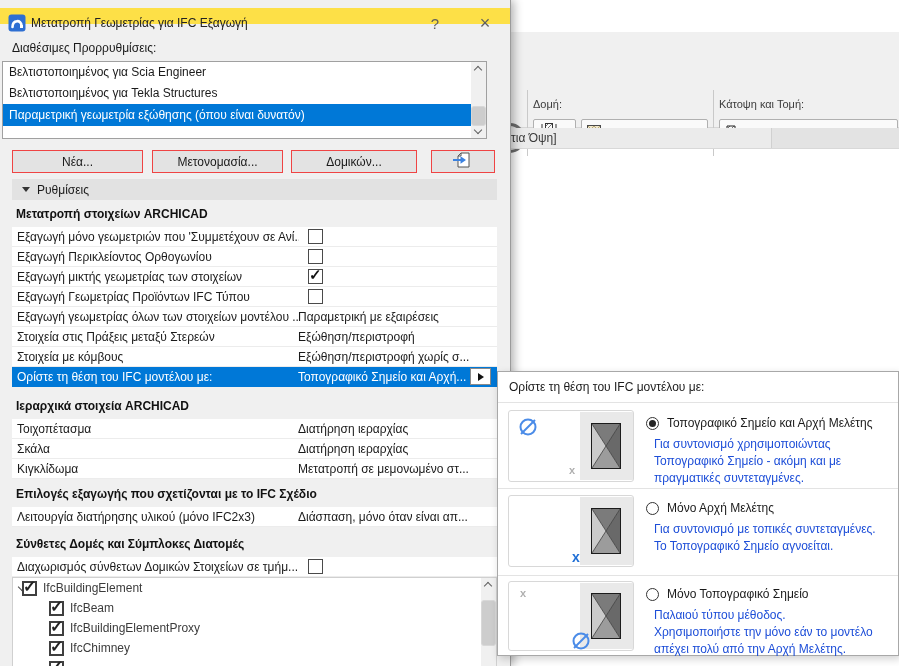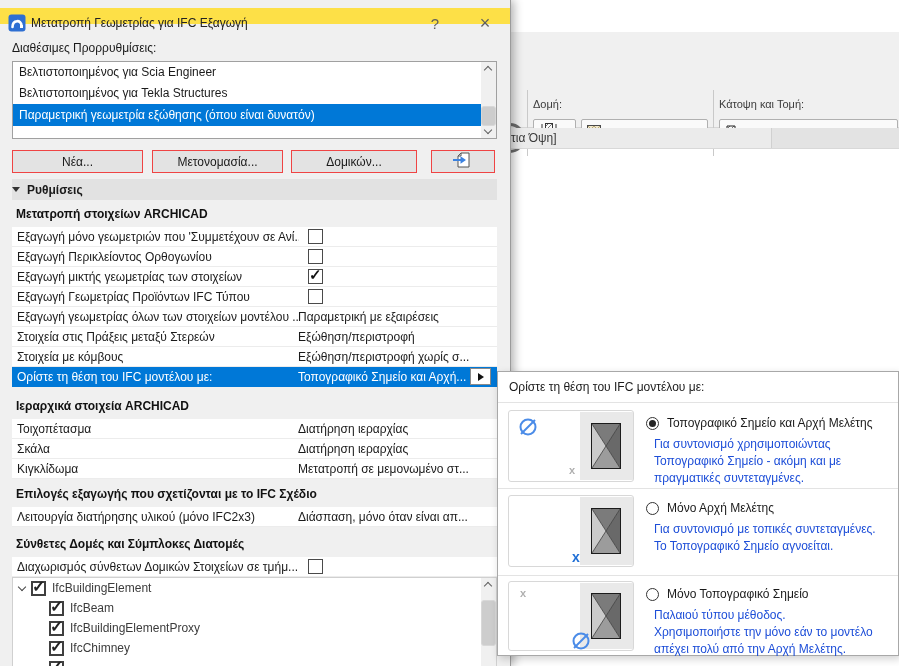--- a/index.html
+++ b/index.html
@@ -24,35 +24,35 @@
   #tab-text{position:absolute;left:511px;top:3px;color:#3a3a3a}
 
   
   #dialog{position:absolute;left:0;top:0;width:510px;height:666px;background:#f0f0f0;z-index:10;
           border-right:1px solid #9b9b9b;box-shadow:3px 0 9px rgba(0,0,0,.30)}
   #titlebar{position:absolute;left:0;top:8px;width:100%;height:16px;background:#fde047}
   #title-text{position:absolute;left:31px;top:8px;color:#222}
   .winbtn{position:absolute;top:4px;width:30px;height:22px;display:flex;align-items:center;justify-content:center;color:#5f5f5f;font-size:15px}
 
   #presets-label{position:absolute;left:12px;top:41px}
-  #preset-list{position:absolute;left:12px;top:61px;width:485px;height:78px;background:#fff;border:1px solid #a0a0a0;box-sizing:border-box}
+  #preset-list{position:absolute;left:2px;top:61px;width:485px;height:78px;background:#fff;border:1px solid #a0a0a0;box-sizing:border-box}
   .prow{height:21px;line-height:21px;padding-left:6px;width:463px;overflow:hidden;white-space:nowrap}
   .prow.selected{background:#0078d7;color:#fff;height:22px;line-height:22px}
 
   .sb{position:absolute;right:0;top:0;bottom:0;width:15px;background:#f0f0f0}
   .sb .chev{position:absolute;left:4px;width:5px;height:5px;border-left:1.6px solid #606060;border-top:1.6px solid #606060}
   .sb .chev.up{top:5px;transform:rotate(45deg)}
   .sb .chev.down{bottom:5px;transform:rotate(225deg)}
   .sb .thumb{position:absolute;left:0;width:15px;background:#cdcdcd}
 
   .btn{position:absolute;top:150px;height:23px;background:#e3e3e3;border:1px solid #ef4444;box-sizing:border-box;
        display:flex;align-items:center;justify-content:center;font-size:12px;color:#1a1a1a}
 
   #settings-toggle{position:absolute;left:12px;top:179px;width:485px;height:21px;background:#e2e2e2;
-       display:flex;align-items:center;gap:7px;padding-left:0;box-sizing:border-box;font-weight:bold}
+       display:flex;align-items:center;gap:7px;padding-left:10px;box-sizing:border-box;font-weight:normal}
   .tri-down{width:0;height:0;border-left:4px solid transparent;border-right:4px solid transparent;border-top:5px solid #333}
 
   .sec-head{position:absolute;left:16px;font-weight:bold;color:#111}
 
   .rows{position:absolute;left:12px;width:485px}
   .srow{position:relative;height:19px;background:#fff;border-bottom:1px solid #ececec;
         display:flex;align-items:center;padding-left:5px;box-sizing:content-box}
   .srow .slabel{white-space:nowrap;overflow:hidden;max-width:282px}
   .srow .svalue{position:absolute;left:286px;white-space:nowrap}
   .srow.selected{background:#0078d7;border-bottom-color:#0078d7;color:#fff}
@@ -62,21 +62,21 @@
         box-sizing:border-box;display:flex;align-items:center;justify-content:center}
   .flybtn .tri{width:0;height:0;border-left:6px solid #111;border-top:4px solid transparent;border-bottom:4px solid transparent}
 
   
   #tree{position:absolute;left:12px;top:577px;width:485px;height:89px;background:#fff;border:1px solid #d0d0d0;border-bottom:none;overflow:hidden;box-sizing:border-box}
   .trow{position:relative;height:20px;display:flex;align-items:center;color:#3c3c3c}
   .tcaret{position:absolute;left:6px;top:6px;width:5px;height:5px;border-left:1.4px solid #444;border-top:1.4px solid #444;transform:rotate(225deg)}
   .tcb{width:15px;height:15px;border:2px solid #3f3f3f;background:#fff;position:relative;box-sizing:border-box;flex:none}
   .tcb.on::after{content:"✓";position:absolute;left:-1px;top:-6px;font-size:16px;font-weight:bold;color:#222}
   .trow .tlabel{margin-left:6px}
-  .trow.lv0{padding-left:18px}
+  .trow.lv0{padding-left:9px}
   .trow.lv1{padding-left:36px}
 
   
   #flyout{position:absolute;left:497px;top:371px;width:402px;height:285px;background:#fff;border:1px solid #a8a8a8;
           box-sizing:border-box;z-index:30;box-shadow:2px 3px 8px rgba(0,0,0,.18)}
   #flyout-header{position:absolute;left:11px;top:8px;color:#1a1a1a}
   .psep{position:absolute;left:0;width:100%;height:1px;background:#e3e3e3}
   .popt{position:absolute;left:0;width:100%}
   .thumb{position:absolute;left:10px;width:126px;height:72px;background:#fff;border:1px solid #d8d8d8;border-radius:3px;box-sizing:border-box;overflow:visible}
   .tile{position:absolute;left:71px;top:1px;bottom:1px;width:53px;background:#e9e9e9}

